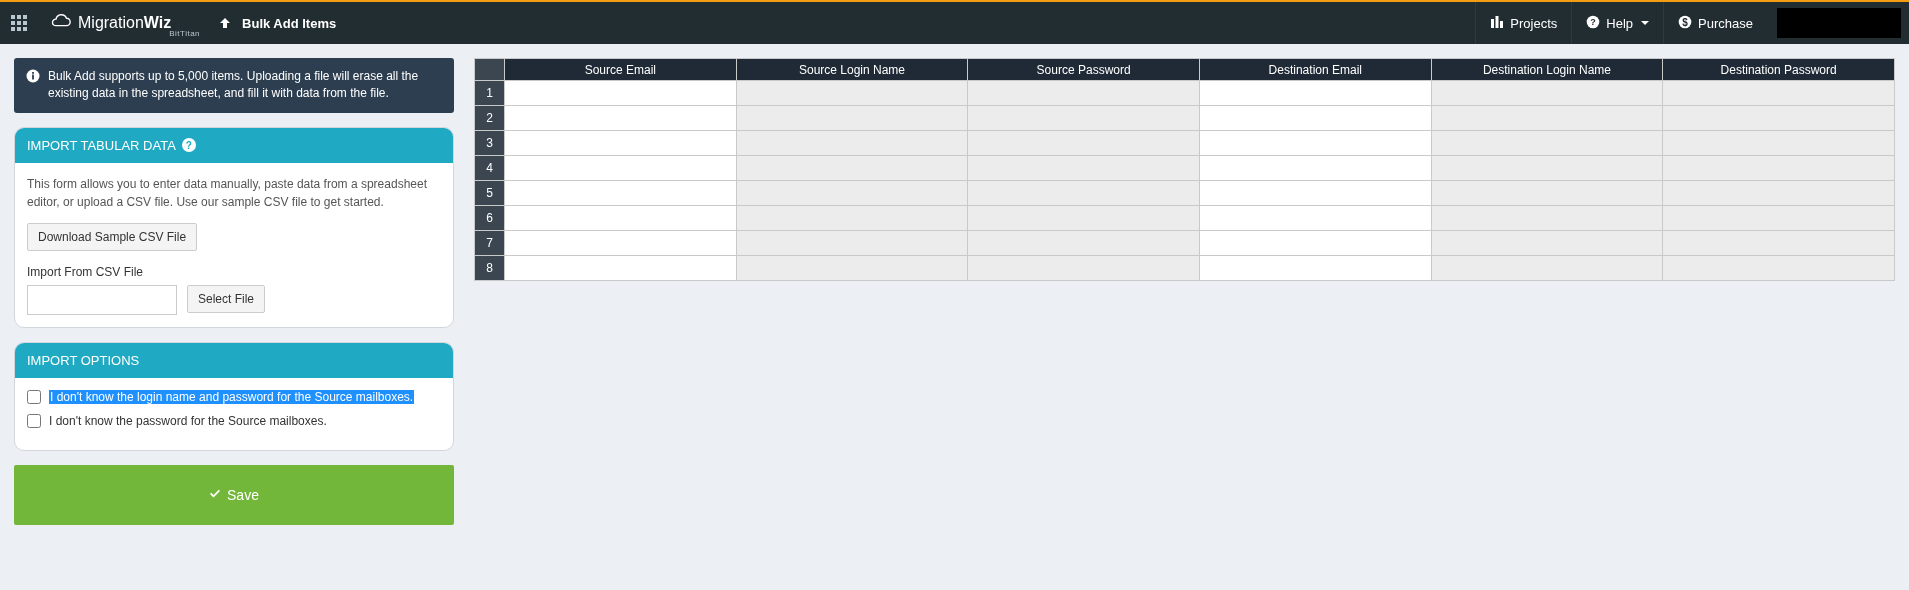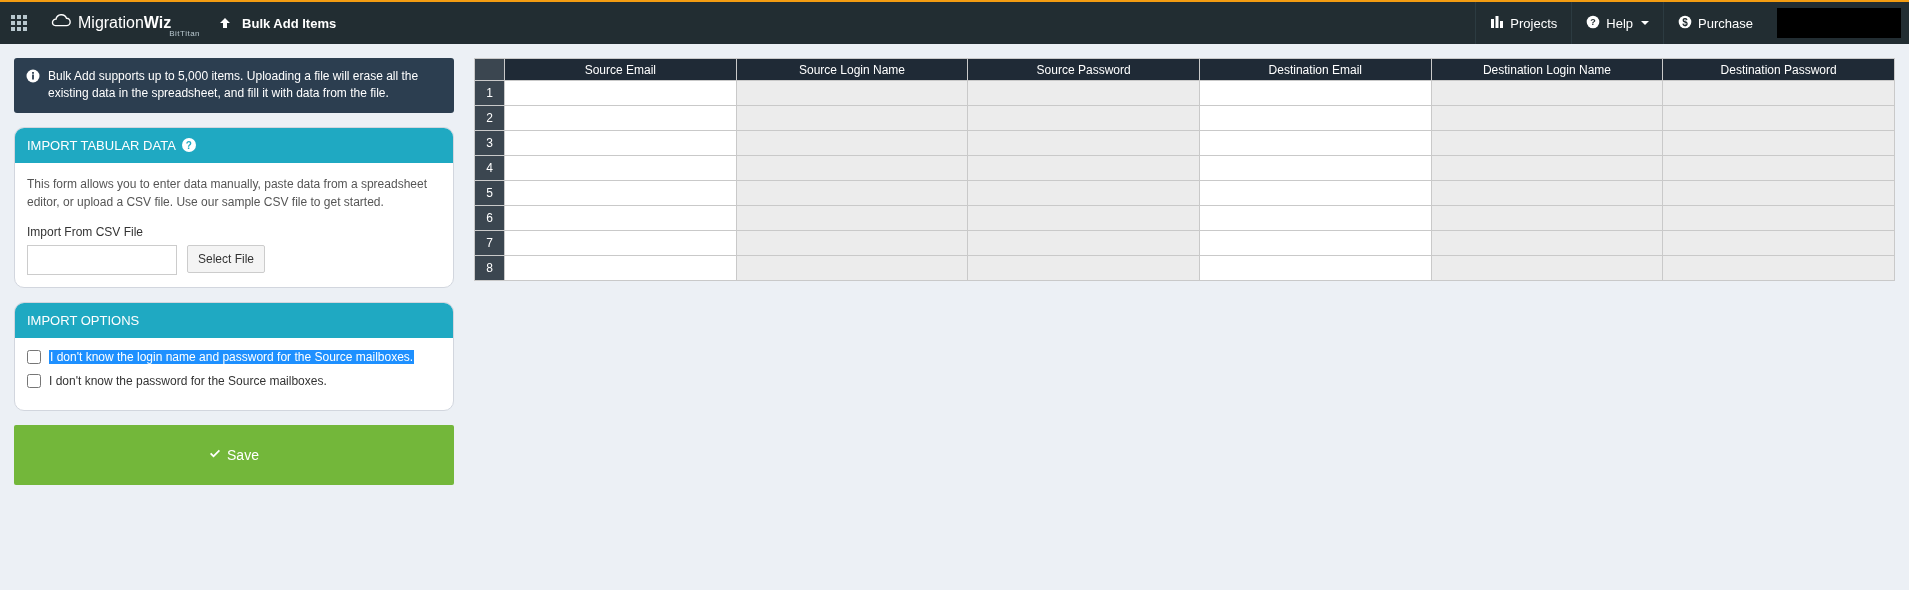--- a/index.html
+++ b/index.html
@@ -270,20 +270,21 @@
       <span>Bulk Add supports up to 5,000 items. Uploading a file will erase all the existing data in the spreadsheet, and fill it with data from the file.</span>
     </div>
 
     <div class="panel">
       <div class="panel-header">
         <span>IMPORT TABULAR DATA</span>
         <span class="help-circle">?</span>
       </div>
       <div class="panel-body">
         <p>This form allows you to enter data manually, paste data from a spreadsheet editor, or upload a CSV file. Use our sample CSV file to get started.</p>
+        <button class="btn">Download Sample CSV File</button>
         <label class="field-label">Import From CSV File</label>
         <div class="file-row">
           <div class="file-box"></div>
           <button class="btn">Select File</button>
         </div>
       </div>
     </div>
 
     <div class="panel">
       <div class="panel-header">

